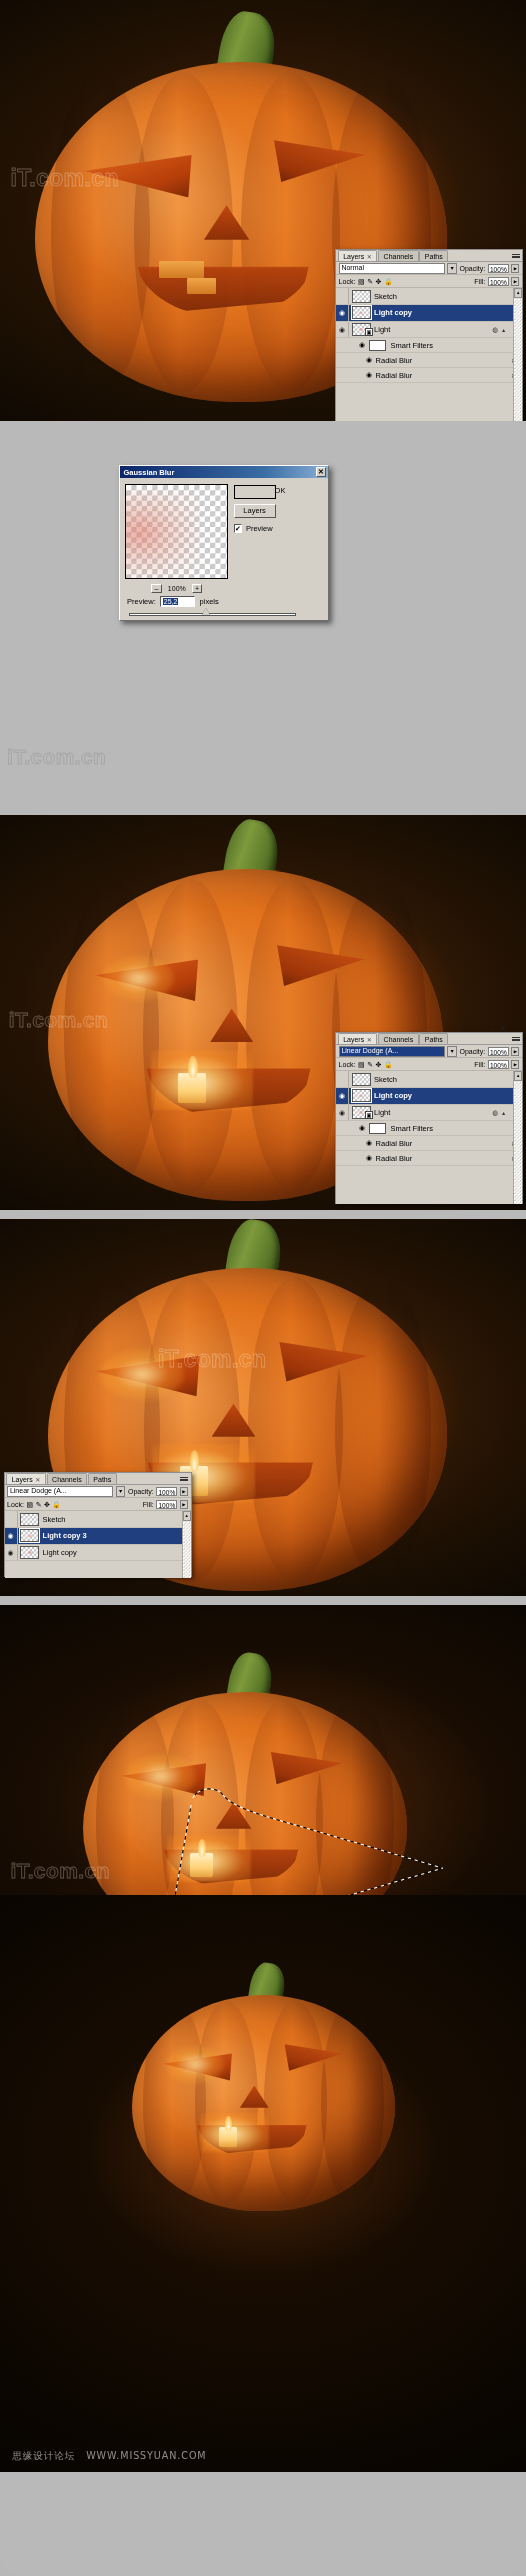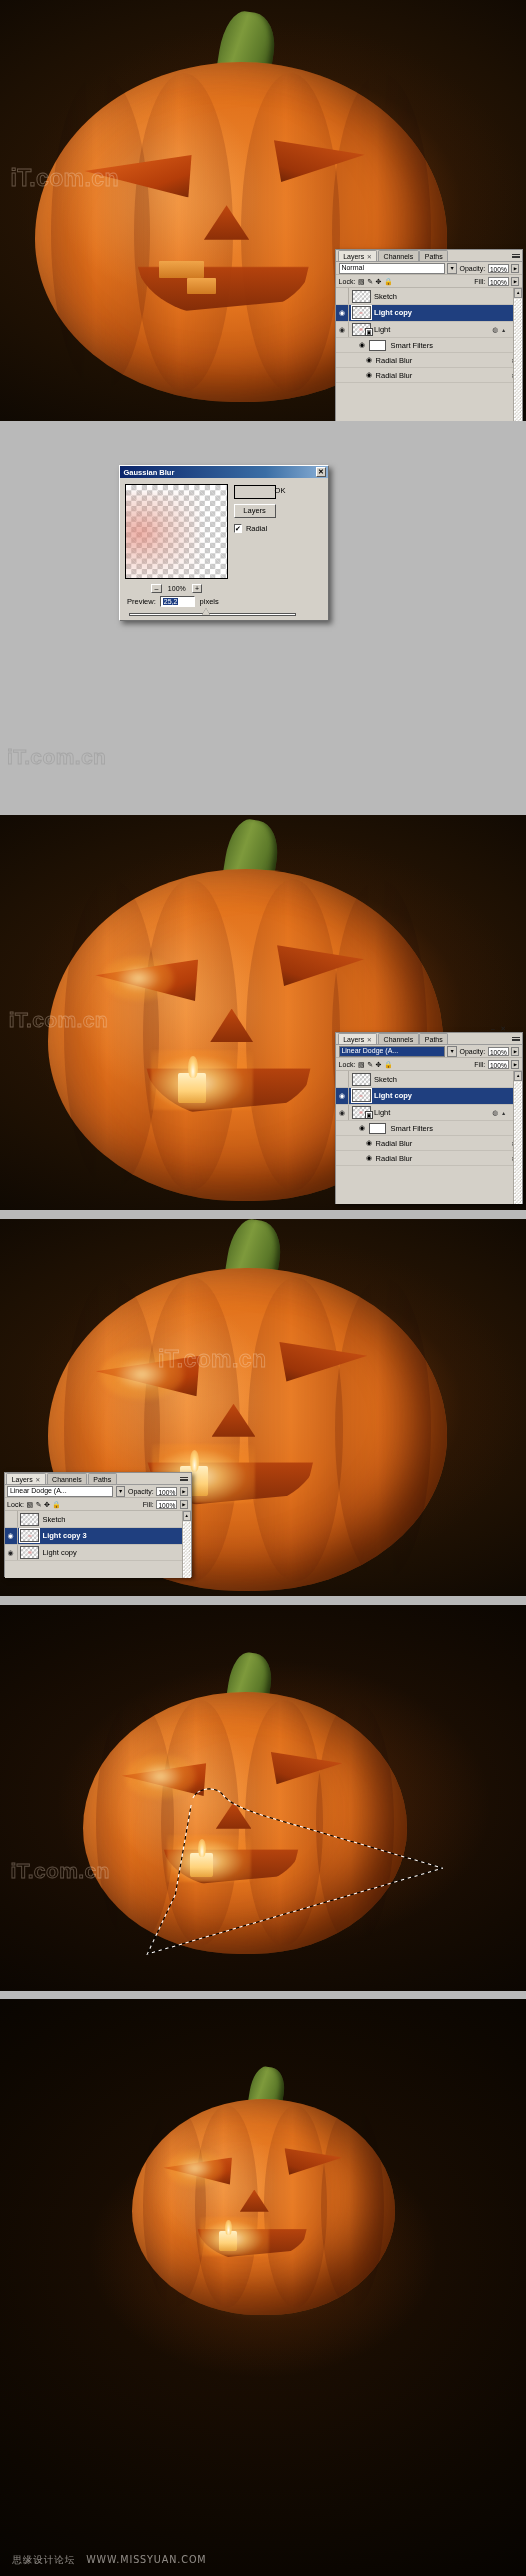--- a/index.html
+++ b/index.html
@@ -441,21 +441,21 @@
       </div>
       <div class="dlg-body">
         <div class="dlg-preview">
             <div class="blob"></div>
           </div>
         <div class="dlg-right">
           <div class="dlg-btn default">OK</div>
           <div class="dlg-btn">Layers</div>
           <div class="dlg-check">
             <span class="box">✔</span>
-            <span>Radial</span>
+            <span>Preview</span>
           </div>
         </div>
       </div>
       <div class="dlg-zoomrow">
         <span class="zbtn">–</span>
         <span>100%</span>
         <span class="zbtn">+</span>
       </div>
       <div class="dlg-radius">
         <span>Preview:</span>
@@ -669,21 +669,21 @@
     <div class="wm-it" style="left:10.5px;top:254px;font-size:21px;">iT.com.cn</div>
 
     <svg class="ants" style="left:0;top:0;width:526px;height:386px;" viewBox="0 0 600 440" width="526" height="386">
       <path d="M220 220 C226 208, 246 206, 254 216 C262 226, 276 232, 300 240 L505 300" fill="none" stroke="#ffffff" stroke-width="1.2" stroke-dasharray="4 4"></path>
       <path d="M220 220 C226 208, 246 206, 254 216 C262 226, 276 232, 300 240 L505 300" fill="none" stroke="#000000" stroke-width="1.2" stroke-dasharray="4 4" stroke-dashoffset="4"></path>
       <path d="M218 228 L200 330 L168 398 L505 300" fill="none" stroke="#ffffff" stroke-width="1.2" stroke-dasharray="4 4"></path>
       <path d="M218 228 L200 330 L168 398 L505 300" fill="none" stroke="#000000" stroke-width="1.2" stroke-dasharray="4 4" stroke-dashoffset="4"></path>
     </svg>
   </div>
 
-  <div class="shot" style="top:1999px;height:577px;">
+  <div class="shot" style="top:1895px;height:577px;">
     <div class="glow dim" style="background: radial-gradient(ellipse 46% 30% at 50% 44%, rgba(255,150,45,0.40) 0%, rgba(150,66,10,0.18) 40%, rgba(0,0,0,0) 72%), radial-gradient(ellipse 120% 90% at 50% 45%, #221103 0%, #0d0701 55%, #030201 85%);"></div>
     <div class="pumpkin" style="left:132px;top:70px;width:263px;height:246px;">
       <div class="stem"></div>
       <div class="body">
         <div class="rib" style="left:4%"></div>
           <div class="rib" style="left:24%"></div>
         <div class="rib" style="left:50%"></div>
           <div class="rib" style="left:72%"></div>
       </div>
       <div class="eye eye-l"></div>

